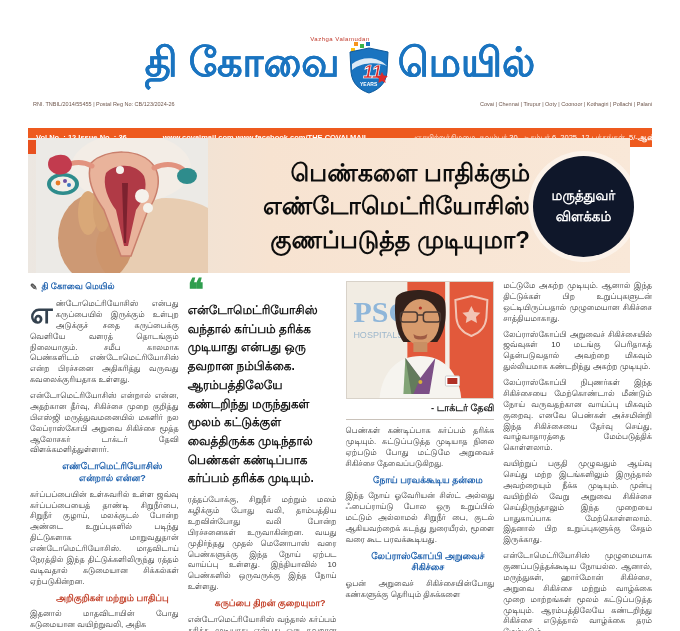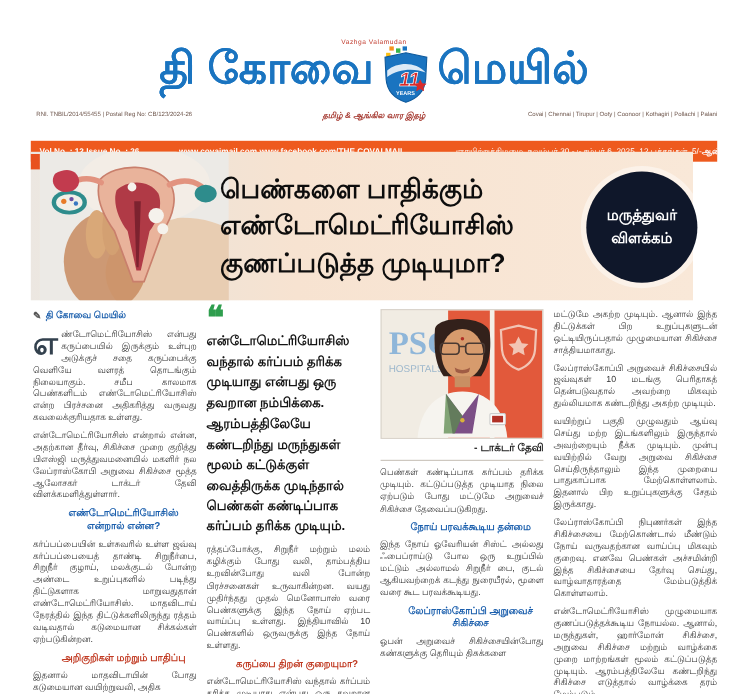--- a/index.html
+++ b/index.html
@@ -30,21 +30,21 @@
   .infobar .date { margin-left:46px; }
   .infobar .subscr { font-weight:bold; margin-left:auto; margin-right:8px; }
 
   
   .hero { position:absolute; left:28px; top:138px; width:624px; height:135px; }
   .hero-bg { position:absolute; left:0; top:0; width:602px; height:135px;
              background:linear-gradient(90deg,#ece7e1 0%,#efe3d6 22%,#f7e3d1 40%,#f9e8d8 100%); }
   .hero-accent { position:absolute; left:0; top:2px; width:14px; height:14px; background:#e8511f; }
   .hero-photo { position:absolute; left:8px; top:0; width:172px; height:135px; }
   .headline { position:absolute; left:172px; top:8px; width:330px; height:120px;
-              display:flex; flex-direction:column; justify-content:center; text-align:left; }
+              display:flex; flex-direction:column; justify-content:center; text-align:right; }
   .headline div { font-size:24px; font-weight:800; color:#0d0d0d; line-height:1.38; white-space:nowrap; }
   .badge-circle { position:absolute; left:505px; top:18px; width:101px; height:101px; border-radius:50%;
                   background:#0f172a; box-shadow:0 0 0 5px rgba(255,255,255,.45);
                   display:flex; flex-direction:column; align-items:center; justify-content:center; }
   .badge-circle span { color:#fff; font-weight:bold; font-size:13.5px; line-height:1.5; }
 
   
   .article { position:absolute; left:30px; top:281px; width:622px; height:348px;
              display:flex; gap:9px; }
   .col { flex:1 1 0; min-width:0; }
@@ -85,21 +85,20 @@
           <path d="M23 6 L42 10 L41 30 C40 42 32 48 23 51 C14 48 6 42 5 30 L4 10 Z" fill="#1a74c0" stroke="#0f5a9c" stroke-width="1"></path>
           <path d="M6 22 C16 14 32 14 41 24 C32 20 16 20 6 28 Z" fill="#ffffff" opacity="0.85"></path>
           <text x="17" y="36" font-family="Liberation Sans, sans-serif" font-size="18" font-weight="bold" font-style="italic" fill="#d92b2b" stroke="#ffffff" stroke-width="0.6">11</text>
           <text x="14" y="44" font-family="Liberation Sans, sans-serif" font-size="5" font-weight="bold" fill="#ffffff">YEARS</text>
           <path d="M36 30 l1.8 3.6 4 .5 -2.9 2.8 .7 4 -3.6-1.9 -3.6 1.9 .7-4 -2.9-2.8 4-.5 Z" fill="#d92b2b"></path>
         </svg>
       </span>
       <span class="title-part">மெயில்</span>
     </div>
     <div class="reg-line">RNI. TNBIL/2014/55455 | Postal Reg No: CB/123/2024-26</div>
-    <div class="subtitle">தமிழ் &amp; ஆங்கில வார இதழ்</div>
     <div class="editions">Covai | Chennai | Tirupur | Ooty | Coonoor | Kothagiri | Pollachi | Palani</div>
   </div>
 
   <div class="infobar">
     <span class="vol">Vol No. : 12 Issue No. : 36</span>
     <span class="web">www.covaimail.com www.facebook.com/THE COVAI MAIL</span>
     <span class="date">ஞாயிற்றுக்கிழமை, நவம்பர் 30 - டிசம்பர் 6, 2025, 12 பக்கங்கள், 5/-</span>
     <span class="subscr">ஆண்டு சந்தா - 260/-</span>
   </div>
 
@@ -205,19 +204,19 @@
       <div class="body-text">பெண்கள் கண்டிப்பாக கர்ப்பம் தரிக்க முடியும். கட்டுப்படுத்த முடியாத நிலை ஏற்படும் போது மட்டுமே அறுவைச் சிகிச்சை தேவைப்படுகிறது.</div>
       <div class="sec-head blue">நோய் பரவக்கூடிய தன்மை</div>
       <div class="body-text">இந்த நோய் ஓவேரியன் சிஸ்ட் அல்லது ஃபைப்ராய்டு போல ஒரு உறுப்பில் மட்டும் அல்லாமல் சிறுநீர் பை, குடல் ஆகியவற்றைக் கடந்து நுரையீரல், மூளை வரை கூட பரவக்கூடியது.</div>
       <div class="sec-head blue">லேப்ராஸ்கோப்பி அறுவைச் சிகிச்சை</div>
       <div class="body-text">ஓபன் அறுவைச் சிகிச்சையின்போது கண்களுக்கு தெரியும் திசுக்களை</div>
     </div>
 
     <div class="col">
       <div class="body-text">மட்டுமே அகற்ற முடியும். ஆனால் இந்த திட்டுக்கள் பிற உறுப்புகளுடன் ஒட்டியிருப்பதால் முழுமையான சிகிச்சை சாத்தியமாகாது.</div>
       <div class="body-text">லேப்ராஸ்கோப்பி அறுவைச் சிகிச்சையில் ஜவ்வுகள் 10 மடங்கு பெரிதாகத் தென்படுவதால் அவற்றை மிகவும் துல்லியமாக கண்டறிந்து அகற்ற முடியும்.</div>
+      <div class="body-text">லேப்ராஸ்கோப்பி நிபுணர்கள் இந்த சிகிச்சையை மேற்கொண்டால் மீண்டும் நோய் வருவதற்கான வாய்ப்பு மிகவும் குறைவு. எனவே பெண்கள் அச்சமின்றி இந்த சிகிச்சையை தேர்வு செய்து, வாழ்வாதாரத்தை மேம்படுத்திக் கொள்ளலாம்.</div>
       <div class="body-text">வயிற்றுப் பகுதி முழுவதும் ஆய்வு செய்து மற்ற இடங்களிலும் இருந்தால் அவற்றையும் நீக்க முடியும். முன்பு வயிற்றில் வேறு அறுவை சிகிச்சை செய்திருந்தாலும் இந்த முறையை பாதுகாப்பாக மேற்கொள்ளலாம். இதனால் பிற உறுப்புகளுக்கு சேதம் இருக்காது.</div>
-      <div class="body-text">லேப்ராஸ்கோப்பி நிபுணர்கள் இந்த சிகிச்சையை மேற்கொண்டால் மீண்டும் நோய் வருவதற்கான வாய்ப்பு மிகவும் குறைவு. எனவே பெண்கள் அச்சமின்றி இந்த சிகிச்சையை தேர்வு செய்து, வாழ்வாதாரத்தை மேம்படுத்திக் கொள்ளலாம்.</div>
       <div class="body-text">என்டோமெட்ரியோசிஸ் முழுமையாக குணப்படுத்தக்கூடிய நோயல்ல. ஆனால், மருந்துகள், ஹார்மோன் சிகிச்சை, அறுவை சிகிச்சை மற்றும் வாழ்க்கை முறை மாற்றங்கள் மூலம் கட்டுப்படுத்த முடியும். ஆரம்பத்திலேயே கண்டறிந்து சிகிச்சை எடுத்தால் வாழ்க்கை தரம் மேம்படும்.</div>
     </div>
 
   </div>
 </div>
 
 </body></html>

